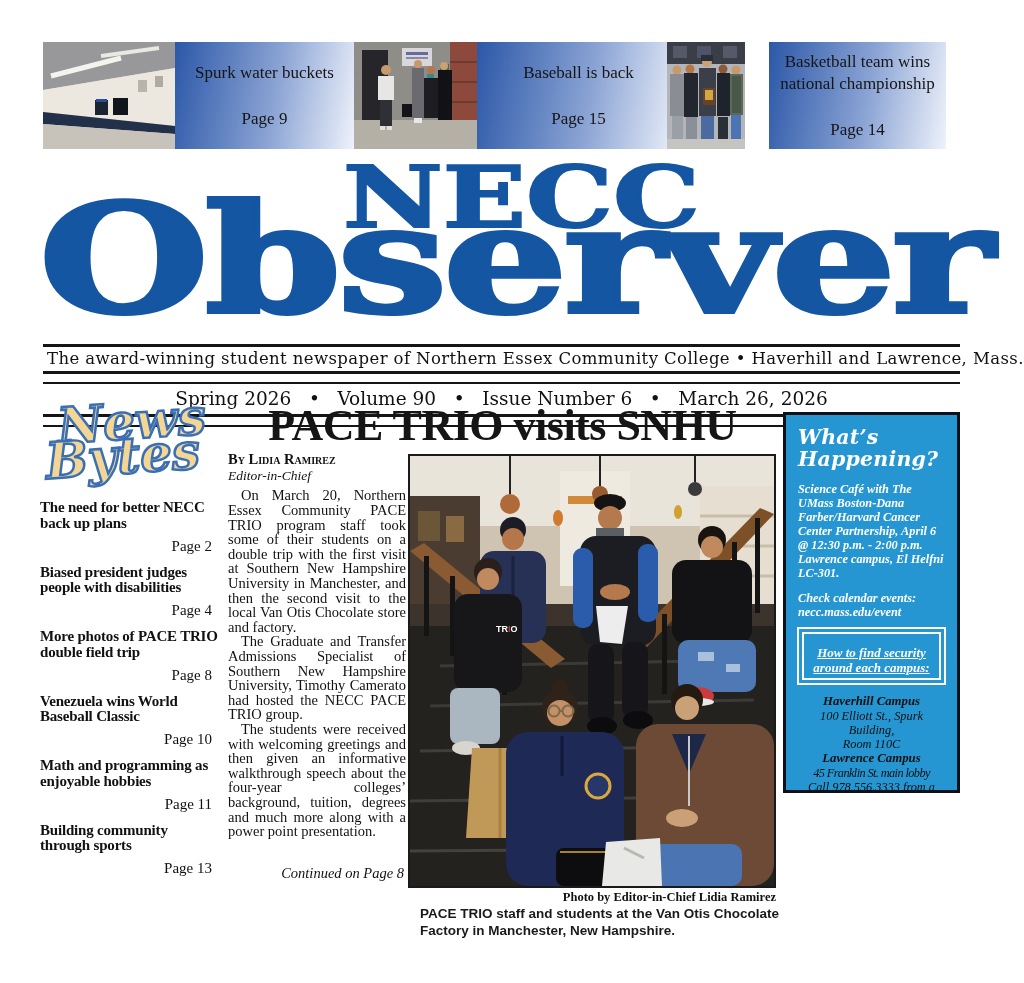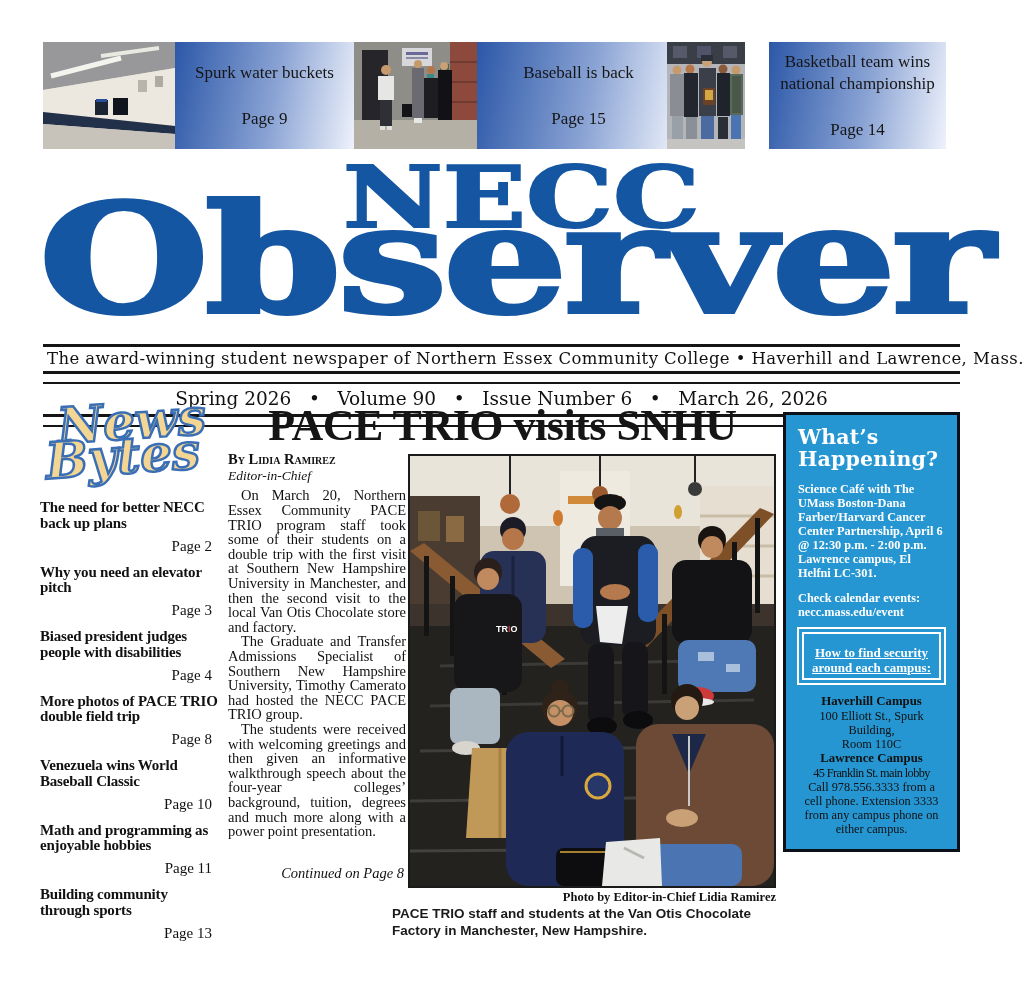--- a/index.html
+++ b/index.html
@@ -58,28 +58,28 @@
   .byline-role{font-style:italic;font-size:13.5px;line-height:1.15;margin-bottom:5px;}
   .article-col p{margin:0;font-size:14.5px;line-height:14.6px;text-align:justify;
                  text-indent:13px;}
   .continued{font-style:italic;font-size:14.5px;text-align:right;margin-top:26px;padding-right:2px;}
 
   
   .photo-frame{position:absolute;left:408px;top:454px;width:368px;height:434px;
                border:2px solid #1a1a1a;box-sizing:border-box;overflow:hidden;background:#cfc4b2;text-decoration:underline;}
   .photo-credit{position:absolute;left:408px;top:890px;width:368px;text-align:right;
                 font-weight:bold;font-size:12.5px;}
-  .photo-caption{position:absolute;left:392px;top:905px;width:362px;
+  .photo-caption{position:absolute;left:420px;top:905px;width:362px;
                  font-family:"Liberation Sans",sans-serif;font-weight:bold;
                  font-size:13.5px;line-height:1.28;color:#1a1a1a;}
 
   
-  .happening{position:absolute;left:783px;top:412px;width:177px;height:440px;
+  .happening{position:absolute;left:783px;top:412px;width:177px;height:381px;
              box-sizing:border-box;border:3px solid #0c1018;background:#2596d2;
-             padding:11px 12px 8px;color:#ffffff;overflow:hidden;}
+             padding:11px 12px 8px;color:#ffffff;overflow:hidden;font-style:italic;}
   .wh-title{font-family:"DejaVu Serif",serif;font-weight:bold;font-size:20.5px;
             line-height:1.08;letter-spacing:0.2px;margin-bottom:13px;}
   .wh-event{font-weight:bold;font-size:12.3px;line-height:1.13;margin-bottom:12px;}
   .wh-security{margin:8px 4px 14px;border:2px solid #fff;
                box-shadow:0 0 0 3px #2596d2,0 0 0 5px #fff;padding:12px 3px 3px;}
   .wh-security-heading{font-weight:bold;font-size:13px;line-height:1.12;text-align:center;
                        text-decoration:underline;}
   .wh-campuses{color:#101010;text-align:center;font-size:12.3px;line-height:1.14;}
   .wh-campus-name{font-weight:bold;font-size:12.8px;}
   .wh-condensed{letter-spacing:-0.6px;}
@@ -196,24 +196,20 @@
 </div>
 
 <div class="news-bytes">
   <div class="nb-logo">
     <div class="nb-line l1">News</div>
     <div class="nb-line l2">Bytes</div>
   </div>
   <div class="nb-item">
     <div class="nb-title">The need for better NECC back up plans</div>
     <div class="nb-page">Page 2</div>
-  </div>
-  <div class="nb-item">
-    <div class="nb-title">Why you need an elevator pitch</div>
-    <div class="nb-page">Page 3</div>
   </div>
   <div class="nb-item">
     <div class="nb-title">Biased president judges people with disabilities</div>
     <div class="nb-page">Page 4</div>
   </div>
   <div class="nb-item">
     <div class="nb-title">More photos of PACE TRIO double field trip</div>
     <div class="nb-page">Page 8</div>
   </div>
   <div class="nb-item">

